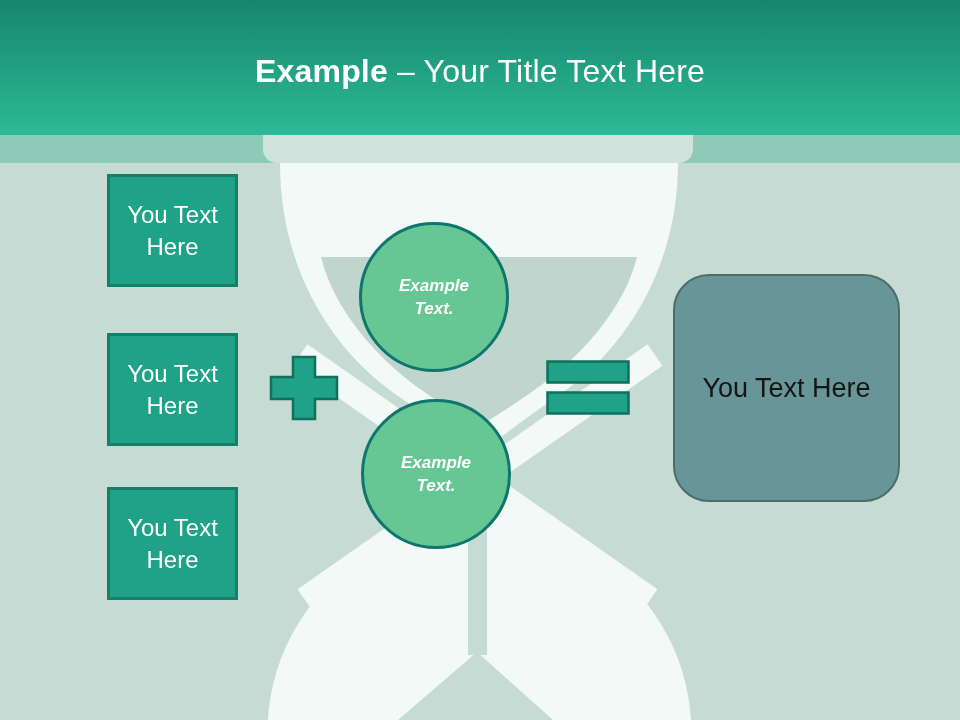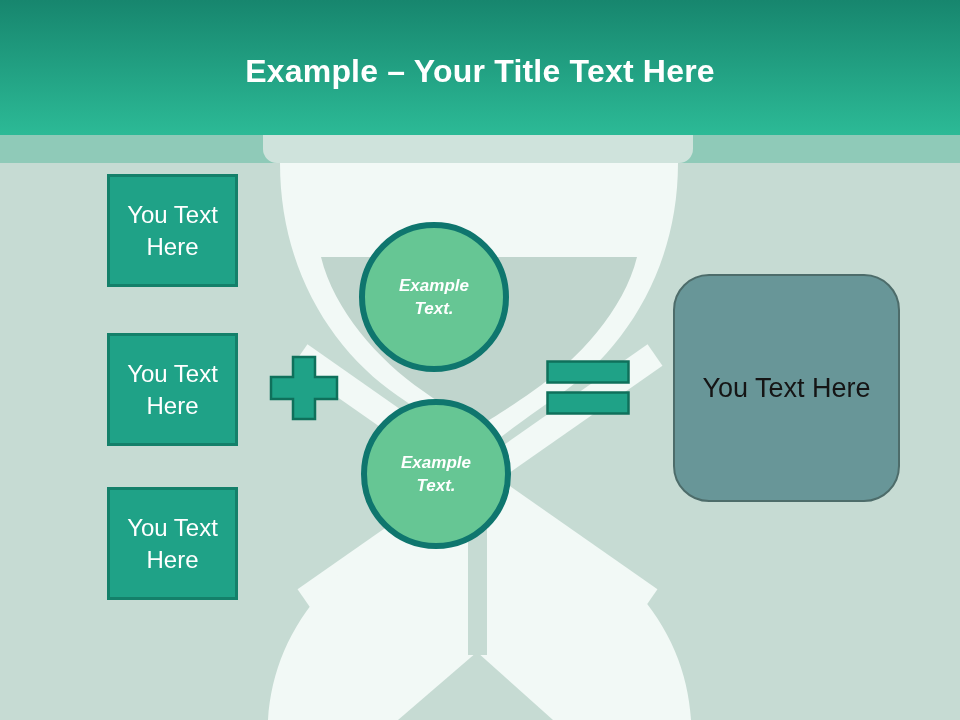--- a/index.html
+++ b/index.html
@@ -12,39 +12,39 @@
   .header{
     position:absolute;left:0;top:0;width:960px;height:135px;
     background:linear-gradient(to bottom,#17866e 0%,#2cba96 100%);
   }
   .title{
     position:absolute;left:0;top:52px;width:960px;
     text-align:center;color:#ffffff;font-size:32px;line-height:38px;
     letter-spacing:0.2px;
   }
   .title .t-bold{font-weight:bold;}
-  .title .t-rest{font-weight:bold;}
+  .title .t-rest{font-weight:normal;}
   
   .watermark{position:absolute;left:0;top:0;width:960px;height:720px;}
   
   .sq{
     position:absolute;left:107px;width:131px;height:113px;box-sizing:border-box;
     background:#1fa287;border:3px solid #14806a;
     display:flex;align-items:center;justify-content:center;text-align:center;
     color:#ffffff;font-size:24px;line-height:32px;
   }
   .sq1{top:174px;} .sq2{top:333px;} .sq3{top:487px;}
   .sq .lbl{width:120px;}
   
   .op-plus{position:absolute;left:269px;top:355px;}
   .op-equals{position:absolute;left:546px;top:360px;}
   
   .circle{
     position:absolute;width:150px;height:150px;box-sizing:border-box;
-    background:#66c694;border:6px solid #0f766e;border-radius:50%;
+    background:#66c694;border:3px solid #0f766e;border-radius:50%;
     display:flex;align-items:center;justify-content:center;text-align:center;
     color:#ffffff;font-size:17px;line-height:23px;font-weight:bold;font-style:italic;
   }
   .circle1{left:359px;top:222px;}
   .circle2{left:361px;top:399px;}
   .circle .lbl{width:88px;}
   
   .result{
     position:absolute;left:673px;top:274px;width:227px;height:228px;box-sizing:border-box;
     background:#689698;border:2px solid #4d6c6a;border-radius:36px;

